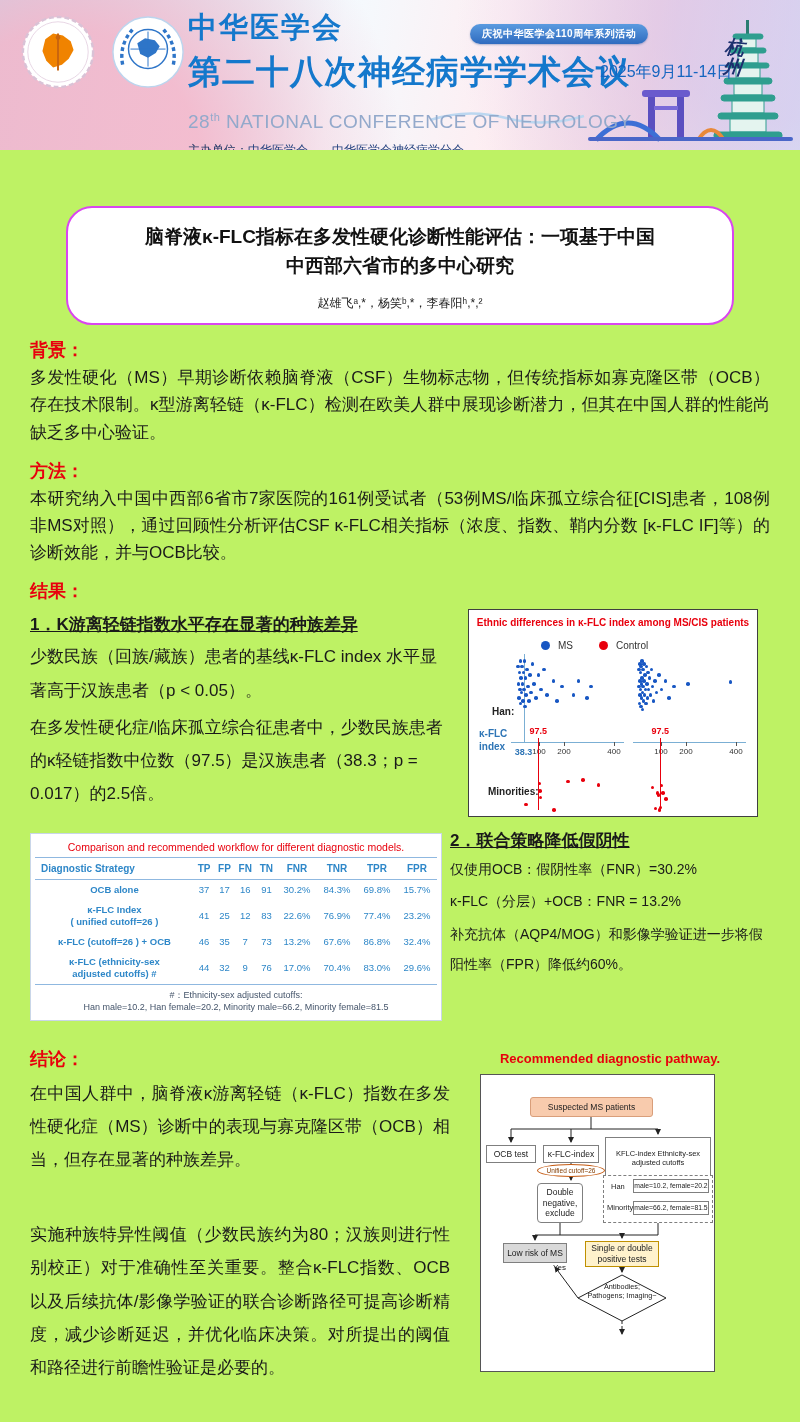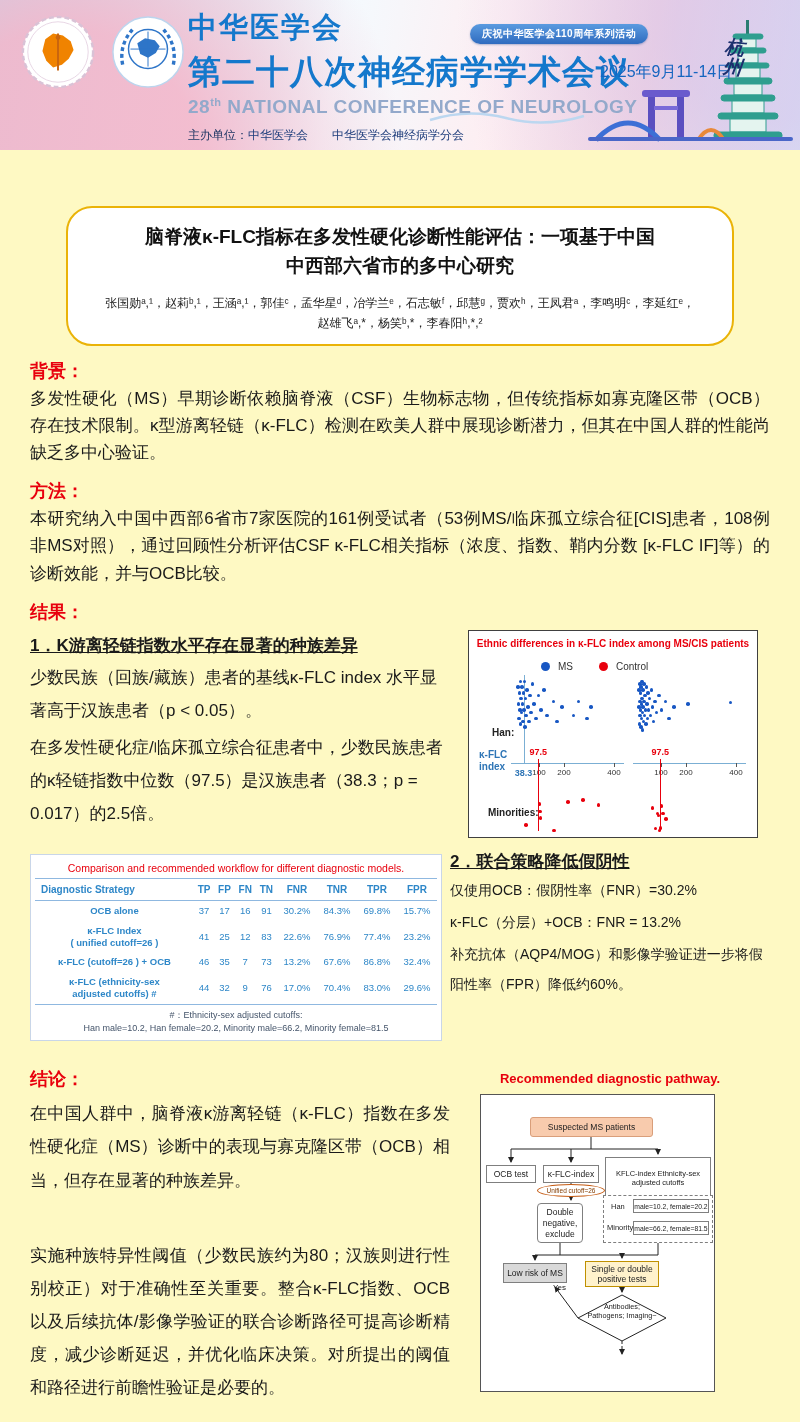--- a/index.html
+++ b/index.html
@@ -1,54 +1,54 @@
 <!DOCTYPE html>
 <html><head>
 <meta charset="utf-8">
 <style>
   * { margin:0; padding:0; box-sizing:border-box; }
   html,body { background:#ffffff; }
   .page {
     position:relative; width:800px; height:1422px; margin:0 auto;
-    background:#fef9c3; overflow:hidden;
+    background:#bef264; overflow:hidden;
     font-family:"Liberation Sans", "DejaVu Sans", sans-serif;
     color:#1a1a1a;
   }
   
   .banner {
     position:relative; width:800px; height:150px; overflow:hidden;
     background:
       radial-gradient(circle at 8% 110%, rgba(246,180,200,.85) 0 18%, rgba(246,180,200,0) 45%),
       radial-gradient(circle at 96% 18%, rgba(210,190,235,.55) 0 12%, rgba(210,190,235,0) 40%),
       linear-gradient(100deg,#b9e0f5 0%, #d8edf9 20%, #f4fafe 42%, #fdeef2 62%, #f6d9e1 80%, #dce9f7 100%);
   }
   .banner-logos { position:absolute; left:20px; top:14px; display:flex; gap:14px; }
   .banner-titles { position:absolute; left:188px; top:8px; width:430px; }
   .t-org { font-size:29px; font-weight:bold; color:#1478cc; letter-spacing:2px; }
   .t-conf { font-size:33px; font-weight:bold; color:#1478cc; letter-spacing:1px; margin-top:2px; white-space:nowrap; }
-  .t-en { font-size:19px; font-weight:bold; color:#93a9cb; letter-spacing:.5px; margin-top:1px; white-space:nowrap; }
+  .t-en { font-size:19px; font-weight:normal; color:#93a9cb; letter-spacing:.5px; margin-top:16px; white-space:nowrap; }
   .t-en sup { font-size:11px; }
   .t-hosts { margin-top:8px; font-size:12px; font-weight:normal; color:#1f3e7c; line-height:1.55; white-space:nowrap; }
   .t-hosts .lbl { color:#16305f; }
   .badge110 {
     position:absolute; left:470px; top:24px; padding:3px 12px; border-radius:11px;
     background:linear-gradient(180deg,#5a9be0,#2f6bbf); color:#ffffff; font-size:10px;
     font-weight:bold; letter-spacing:.5px; white-space:nowrap; box-shadow:0 1px 2px rgba(40,80,140,.35);
   }
   .banner-date {
     position:absolute; left:600px; top:62px; font-size:16px; font-weight:normal; color:#1565c0; white-space:nowrap;
   }
   .banner-city {
     position:absolute; left:724px; top:38px; width:26px; font-size:19px; font-weight:bold; font-style:italic;
     color:#1c2f6e; line-height:1.05; transform:rotate(6deg);
   }
   .banner-decor { position:absolute; right:0; top:0; }
   
   .title-box {
-    width:668px; margin:56px auto 0 auto; border:2px solid #eab308; border-radius:26px;
+    width:668px; margin:56px auto 0 auto; border:2px solid #d946ef; border-radius:26px;
     padding:14px 20px 10px 20px; text-align:center; background:#ffffff;
   }
   .poster-title { font-size:19px; font-weight:bold; line-height:1.55; color:#111; }
   .authors { margin-top:12px; font-size:12px; line-height:1.7; color:#222; }
   .affiliations { margin-top:12px; font-size:11.5px; line-height:1.62; color:#333; }
   
   .content { padding:0 30px; }
   .sec-head { font-size:18px; font-weight:bold; color:#e8000d; }
   .sec-body { font-size:17px; line-height:1.6; margin-top:2px; text-align:justify; }
   .sec { margin-top:13px; }
@@ -184,21 +184,20 @@
     <div class="banner-date">2025年9月11-14日</div>
     <div class="banner-city">杭州</div>
   </div>
 
   <div class="title-box">
     <div class="poster-title">
       <div>脑脊液κ-FLC指标在多发性硬化诊断性能评估：一项基于中国</div>
       <div>中西部六省市的多中心研究</div>
     </div>
     <div class="authors">
-      <div>张国勋ᵃ,¹，赵莉ᵇ,¹，王涵ᵃ,¹，郭佳ᶜ，孟华星ᵈ，冶学兰ᵉ，石志敏ᶠ，邱慧ᵍ，贾欢ʰ，王凤君ᵃ，李鸣明ᶜ，李延红ᵉ，</div>
       <div>赵雄飞ᵃ,*，杨笑ᵇ,*，李春阳ʰ,*,²</div>
     </div>
   </div>
 
   <div class="content">
 
     <div class="sec">
       <div class="sec-head">背景：</div>
       <div class="sec-body">多发性硬化（MS）早期诊断依赖脑脊液（CSF）生物标志物，但传统指标如寡克隆区带（OCB）存在技术限制。κ型游离轻链（κ-FLC）检测在欧美人群中展现诊断潜力，但其在中国人群的性能尚缺乏多中心验证。</div>
     </div>

